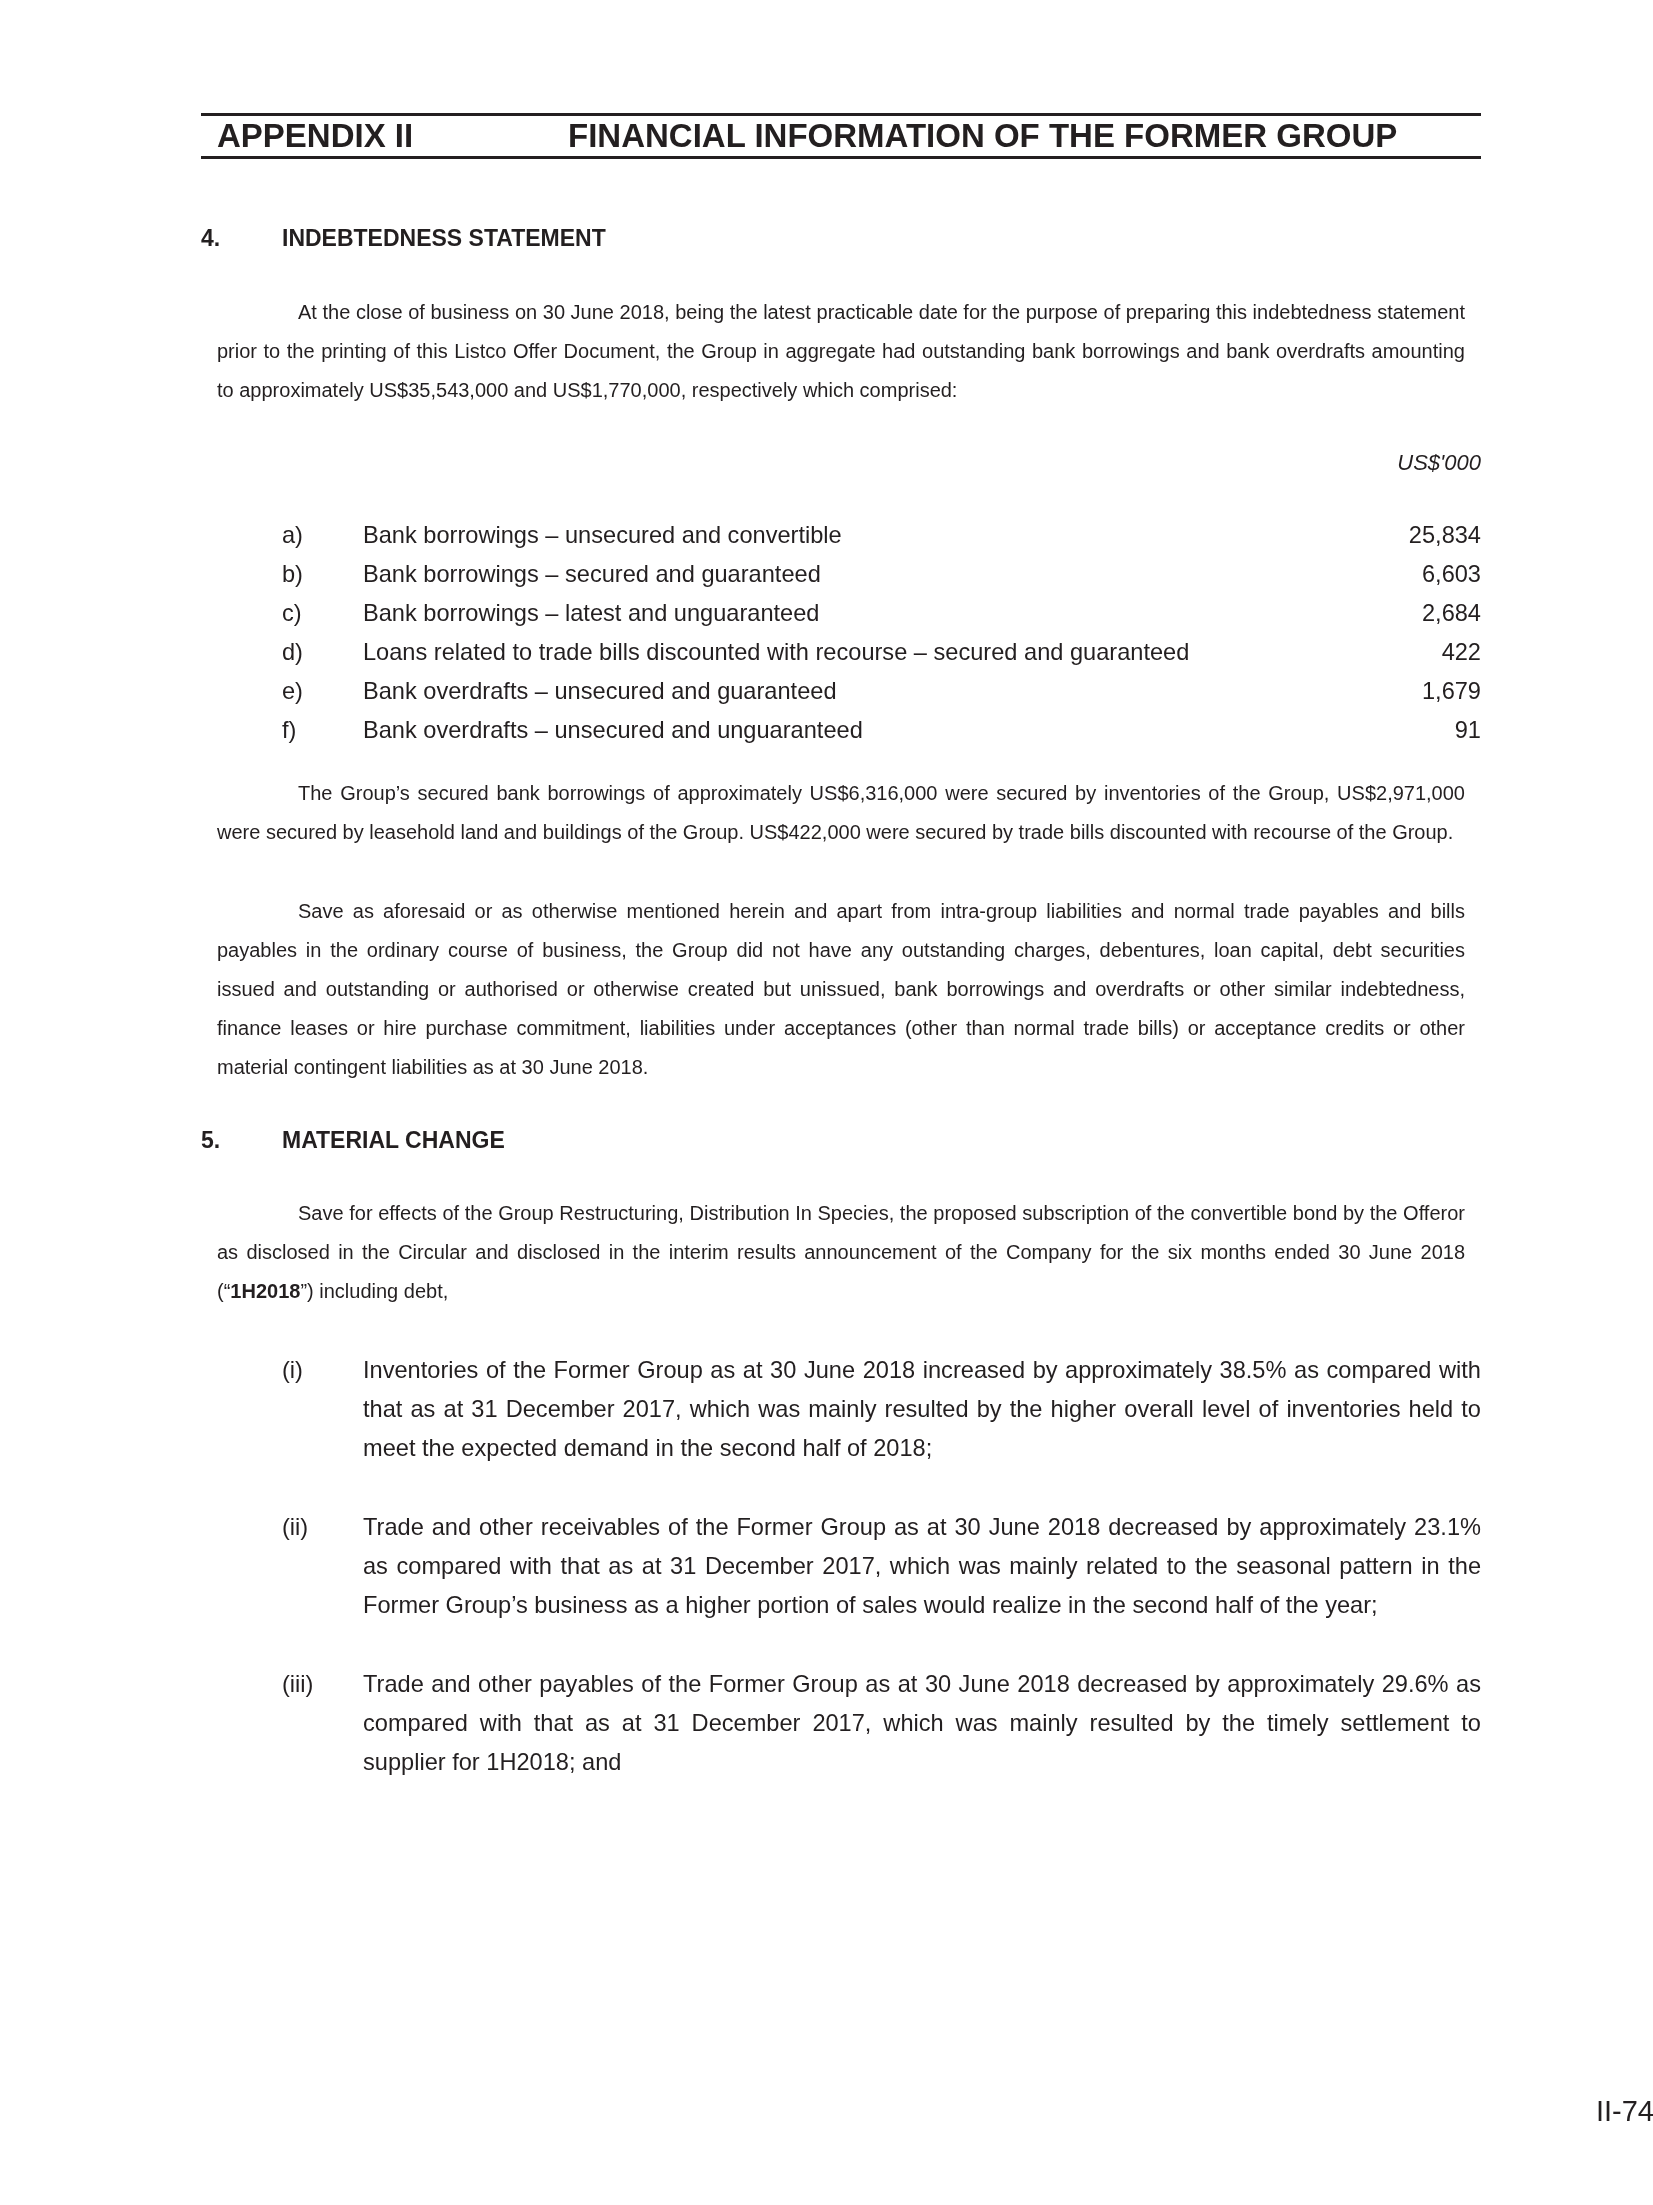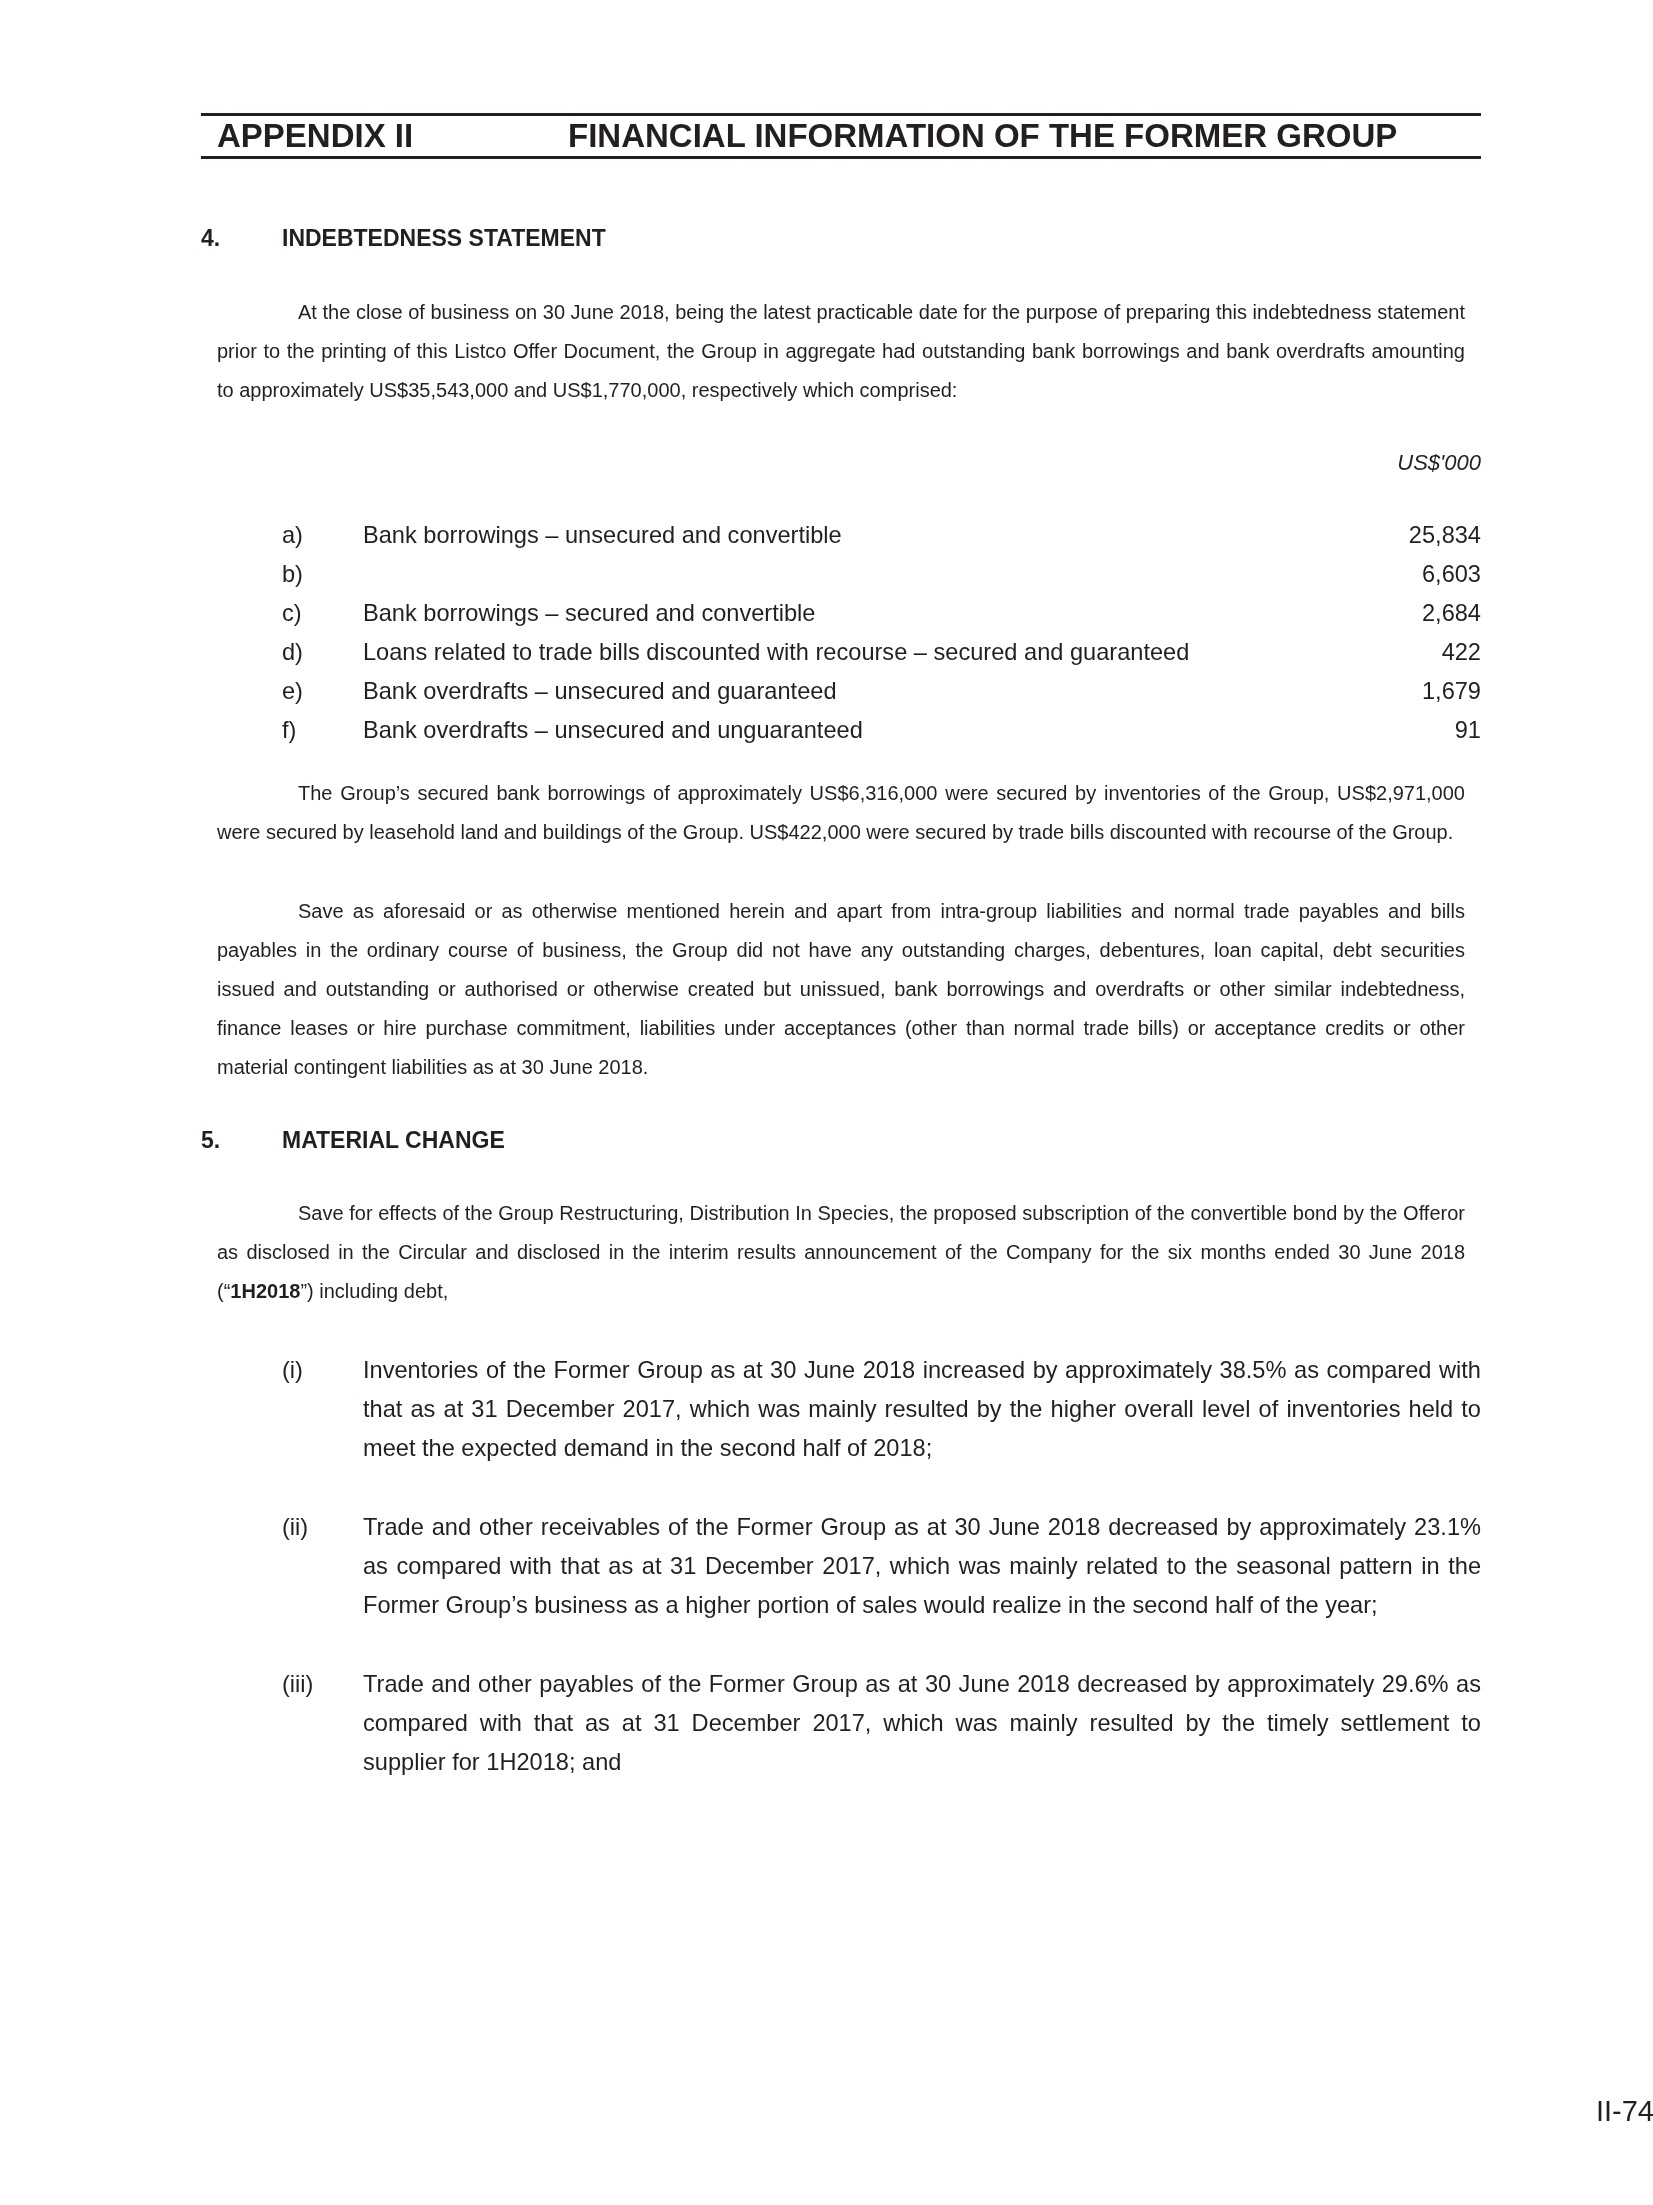--- a/index.html
+++ b/index.html
@@ -67,25 +67,26 @@
   <div class="unit-label">US$'000</div>
 
   <div class="items">
     <div class="item">
       <span class="lbl">a)</span>
       <span class="desc">Bank borrowings – unsecured and convertible</span>
       <span class="val">25,834</span>
     </div>
     <div class="item">
       <span class="lbl">b)</span>
+      <span class="desc">Bank borrowings – secured and guaranteed</span>
       <span class="val">6,603</span>
     </div>
     <div class="item">
       <span class="lbl">c)</span>
-      <span class="desc">Bank borrowings – secured and convertible</span>
+      <span class="desc">Bank borrowings – latest and unguaranteed</span>
       <span class="val">2,684</span>
     </div>
     <div class="item">
       <span class="lbl">d)</span>
       <span class="desc" style="text-align:justify;">Loans related to trade bills discounted with recourse – secured and guaranteed</span>
       <span class="val">422</span>
     </div>
     <div class="item">
       <span class="lbl">e)</span>
       <span class="desc">Bank overdrafts – unsecured and guaranteed</span>

